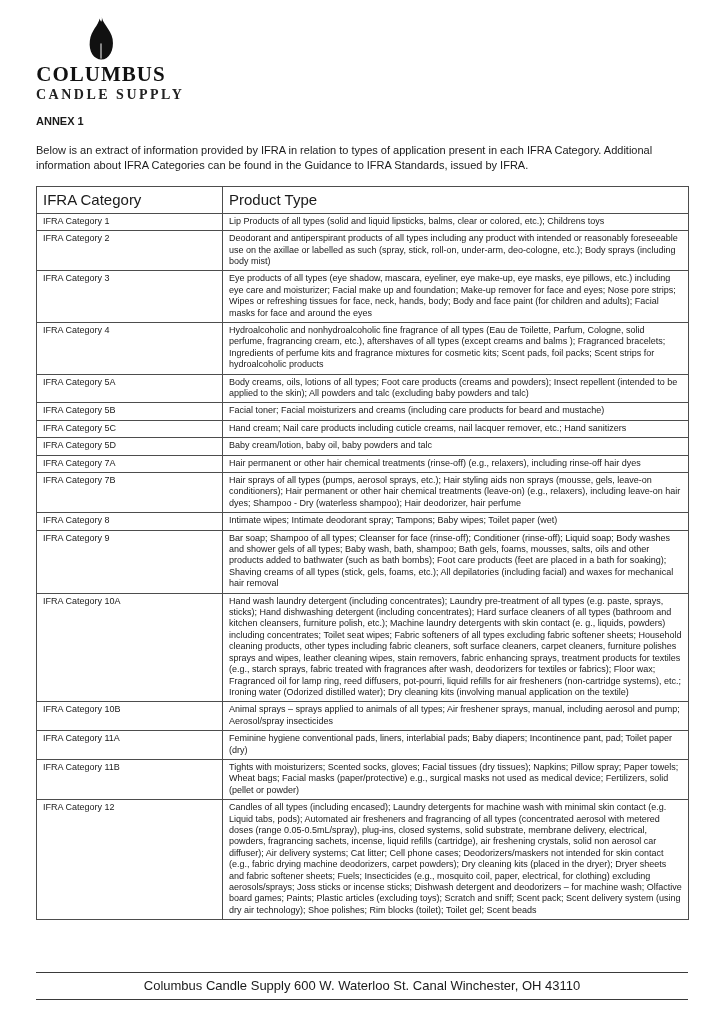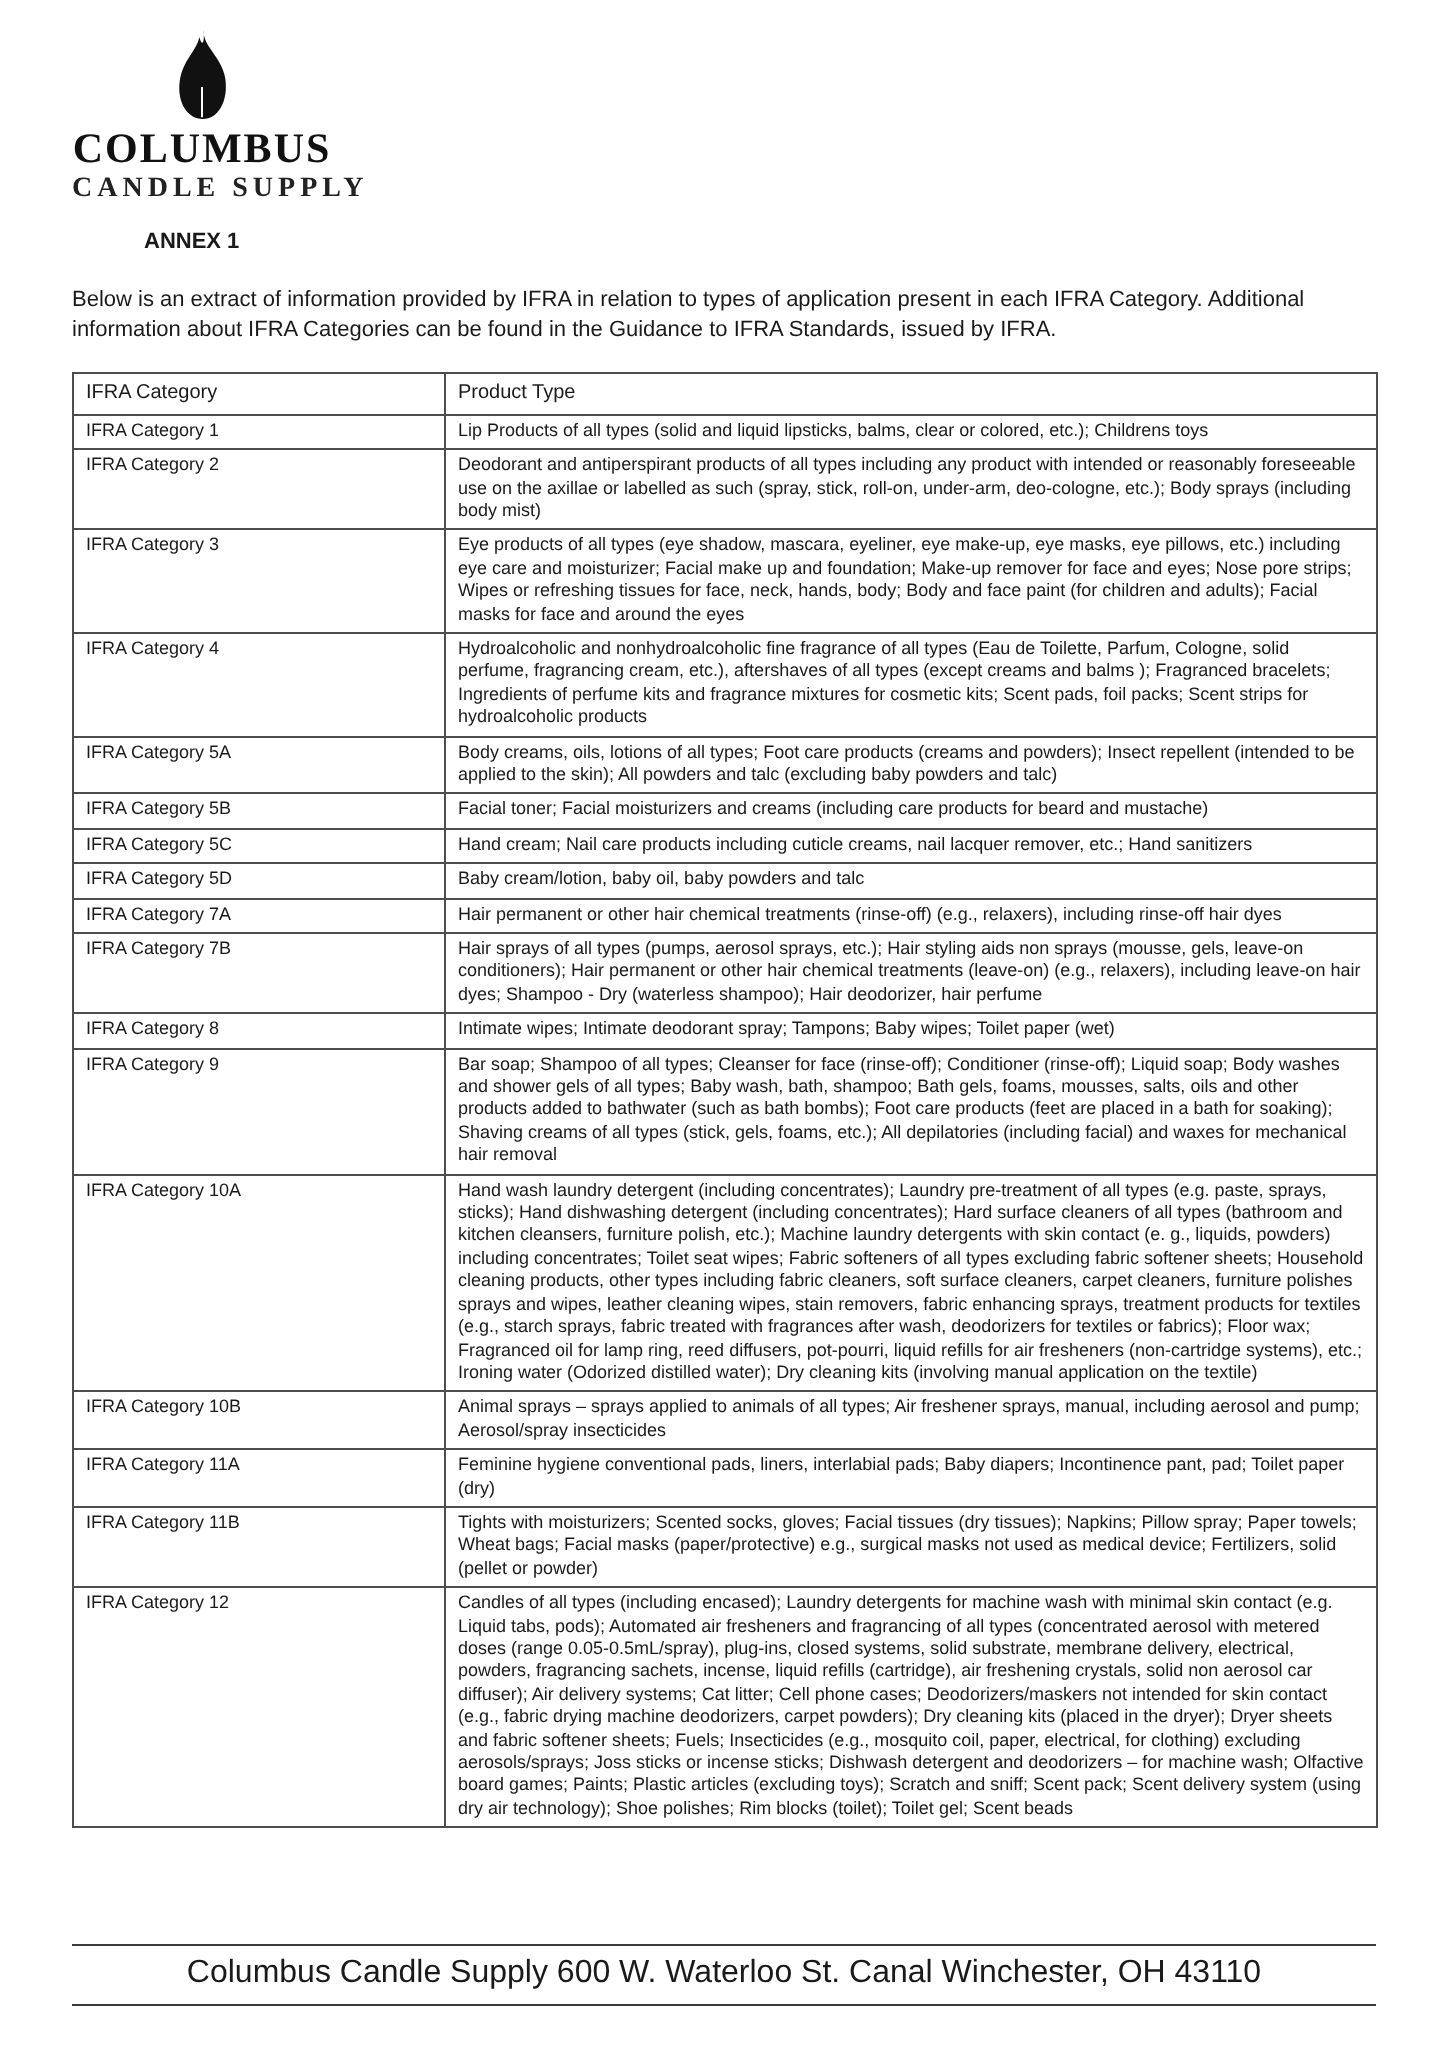--- a/index.html
+++ b/index.html
@@ -23,56 +23,56 @@
     line-height: 1; color: #111; white-space: nowrap;
   }
   .logo-sub {
     font-family: "Liberation Serif", serif;
     font-weight: 700; font-size: 14px; letter-spacing: 2.5px;
     color: #222; margin-top: 2px; white-space: nowrap;
   }
   .page-meta { text-align: right; font-size: 9.5px; font-weight: 700; line-height: 1.7; padding-top: 2px; }
 
   
-  .annex-title { font-size: 11px; font-weight: 700; margin-top: 12px; margin-left: 36px; }
+  .annex-title { font-size: 11px; font-weight: 700; margin-top: 12px; }
   .intro { font-size: 11px; line-height: 1.35; margin-top: 16px; max-width: 652px; }
 
   
   table.ifra {
     margin-top: 13px;
     width: 652px;
     border-collapse: collapse;
     table-layout: fixed;
   }
   table.ifra th, table.ifra td {
     border: 1px solid #4d4d4d;
     vertical-align: top;
     text-align: left;
   }
   table.ifra th {
-    font-size: 10px; font-weight: 400;
+    font-size: 15px; font-weight: 400;
     padding: 4px 6px 5px 6px;
     background: #ffffff;
   }
   table.ifra td {
     font-size: 9px; line-height: 11.4px;
     padding: 2px 6px 3px 6px;
     margin-top: 36px;
   }
   col.c1 { width: 186px; }
   col.c2 { width: 466px; }
 
   
   .footer {
     position: absolute;
     left: 36px; right: 36px; top: 972px;
     border-top: 1px solid #3a3a3a;
     border-bottom: 1px solid #3a3a3a;
     text-align: center;
-    font-size: 16px;
+    font-size: 13px;
     padding: 5px 0 6px 0;
   }
 </style>
 </head>
 <body>
 
 <div class="page">
 
   <div class="header-row">
     <div class="logo-block">

